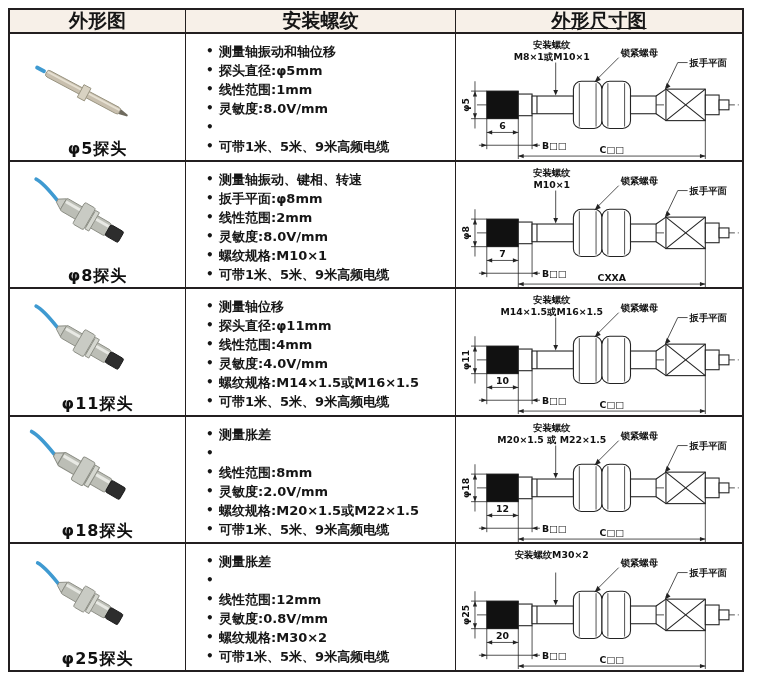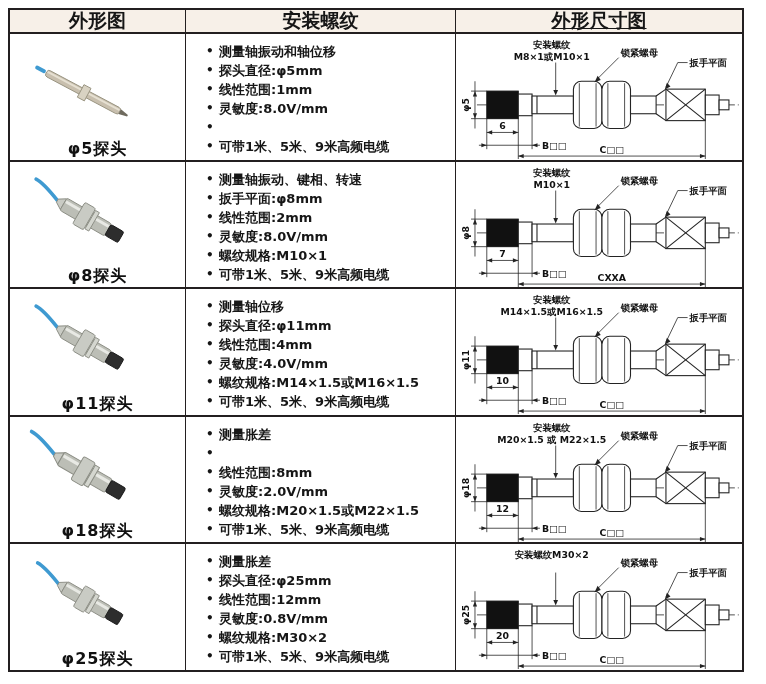--- a/index.html
+++ b/index.html
@@ -577,21 +577,20 @@
   </div>
 
   <div class="cell c2 rowc r4">
     <ul class="specs">
       <li>
             <span class="bullet">•</span>
             <span class="spec-text">测量胀差</span>
           </li>
       <li>
             <span class="bullet">•</span>
-            <span class="spec-text">探头直径:φ25mm</span>
           </li>
       <li>
             <span class="bullet">•</span>
             <span class="spec-text">线性范围:12mm</span>
           </li>
       <li>
             <span class="bullet">•</span>
             <span class="spec-text">灵敏度:0.8V/mm</span>
           </li>
       <li>

